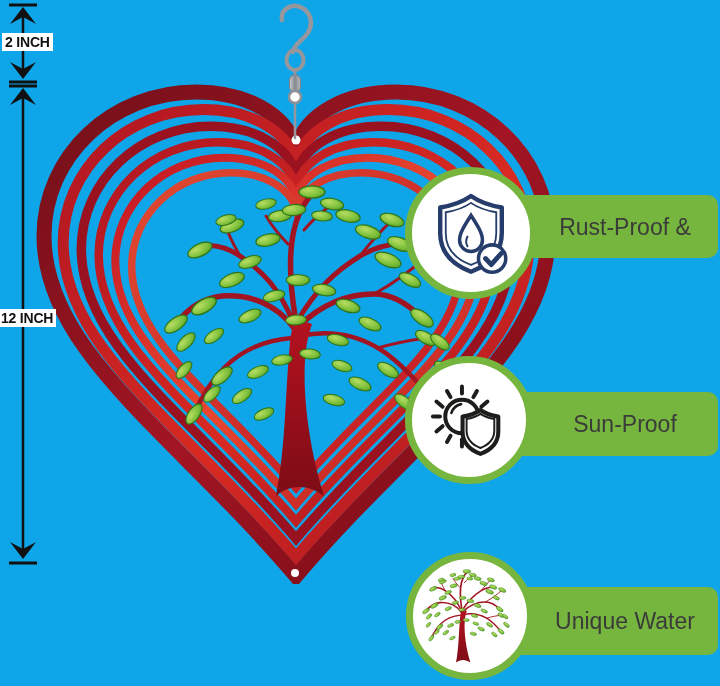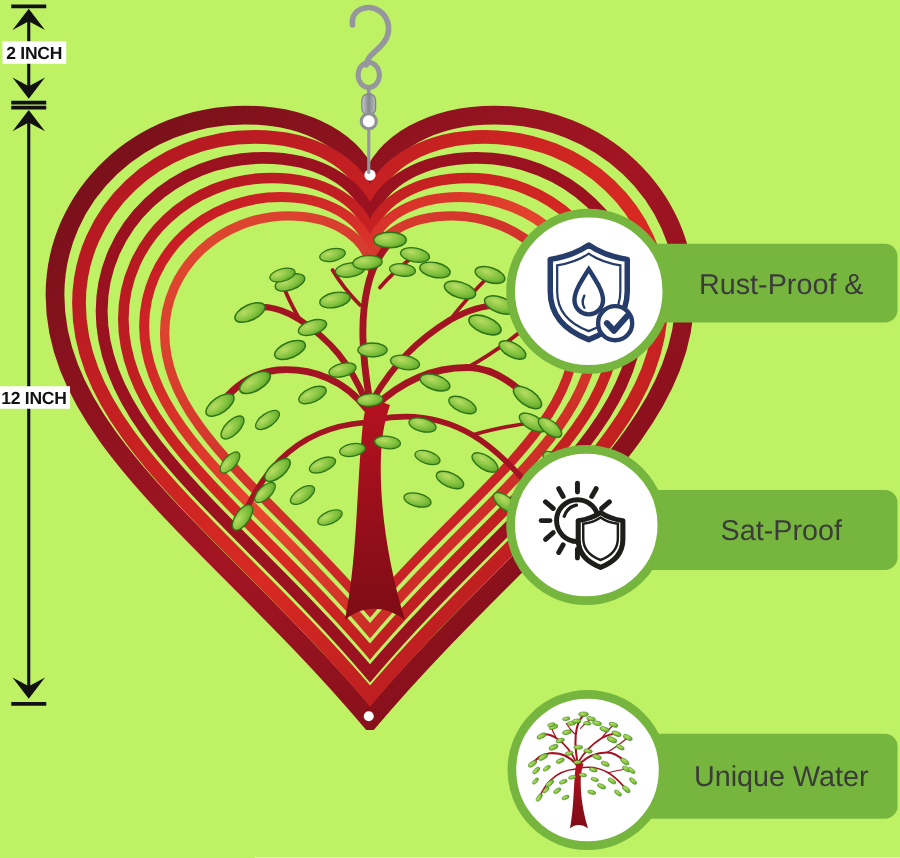--- a/index.html
+++ b/index.html
@@ -1,16 +1,16 @@
 <!DOCTYPE html>
 <html style="--accent: #76b63f; --labeltext: #3b3b39; --measure: #111111; --navy: #263d6b; --black: #1d1d1b; --metal: #95979c;"><head>
 <meta charset="utf-8">
 <style>
   html,body{margin:0;padding:0;background:#fff;}
-  .stage{position:relative;width:720px;height:686px;background:#bef264;overflow:hidden;
+  .stage{position:relative;width:720px;height:686px;background:#0ea5e9;overflow:hidden;
          font-family:"Liberation Sans",sans-serif;}
   .abs{position:absolute;}
   
   .mlabel{position:absolute;background:#ffffff;color:var(--measure,#111);font-weight:bold;
           font-size:14px;letter-spacing:-0.2px;padding:1px 3px;z-index:2;white-space:nowrap;}
   
   .pill{position:absolute;left:470px;width:248px;background:var(--accent,#76b63f);
         border-radius:0 10px 10px 0;display:flex;flex-direction:column;align-items:center;
         justify-content:center;padding-left:62px;box-sizing:border-box;z-index:2;}
   .pline{font-size:23px;line-height:30px;color:var(--labeltext,#3b3b39);white-space:nowrap;}
@@ -180,21 +180,21 @@
       <path d="M22,475 L35,458 L22,465 L9,458 Z" stroke="none"></path>
       <line x1="8" y1="479" x2="36" y2="479"></line>
     </g>
   </svg>
   <div class="mlabel" style="left:-2px;top:309px">12 INCH</div>
 
   <div class="pill" style="top:195px;height:63px">
     <div class="pline">Rust-Proof &amp;</div>
   </div>
   <div class="pill" style="top:392px;height:64px">
-    <div class="pline">Sat-Proof</div>
+    <div class="pline">Sun-Proof</div>
 
   </div>
   <div class="pill" style="top:587px;height:68px">
     <div class="pline">Unique Water</div>
 
   </div>
 
   <div class="badge" style="left:405px;top:167px;width:132px;height:132px">
     <svg width="88" height="88" viewBox="0 0 100 100">
       <path d="M50,8 C60,15 72,19 85,21 L85,50 C85,72 71,86 50,94 C29,86 15,72 15,50 L15,21 C28,19 40,15 50,8 Z" fill="#fff" stroke="var(--navy,#263d6b)" stroke-width="5" stroke-linejoin="round"></path>

